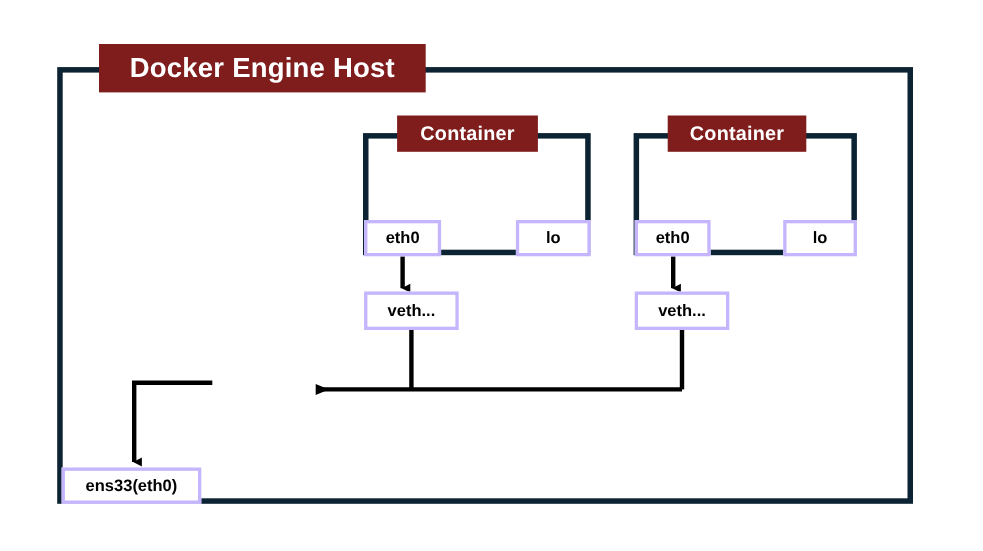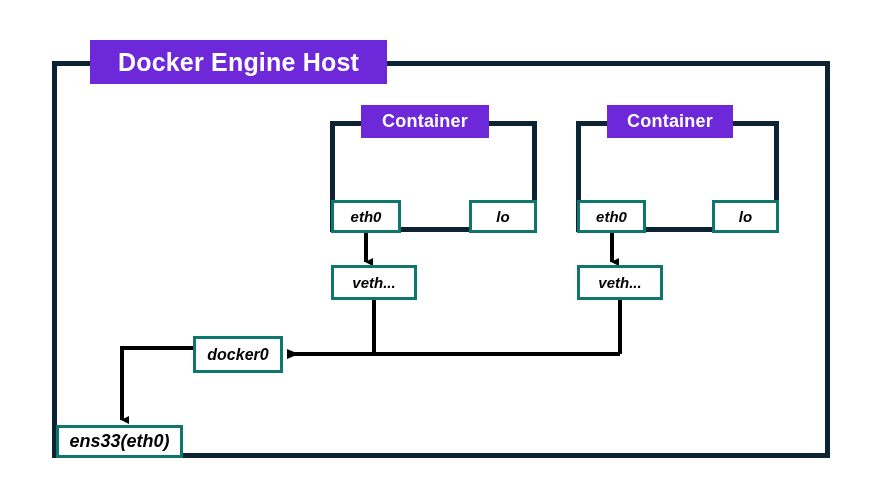--- a/index.html
+++ b/index.html
@@ -49,21 +49,21 @@
     border: 5px solid #0b2333;
     box-sizing: border-box;
     background: transparent;
   }
   .container-frame.c1 { left: 330px; top: 121px; width: 207px; height: 111px; }
   .container-frame.c2 { left: 576px; top: 121px; width: 203px; height: 111px; }
 
   
   .plate {
     position: absolute;
-    background: #6d28d9;
+    background: #7f1d1d;
     color: #ffffff;
     display: flex;
     align-items: center;
     justify-content: center;
     font-weight: bold;
     letter-spacing: 0.2px;
     box-sizing: border-box;
     white-space: nowrap;
   }
   .plate.host-title {
@@ -77,39 +77,38 @@
     height: 33px;
     font-size: 18px;
   }
   .plate.container-title.t1 { left: 361px; top: 105px; width: 128px; }
   .plate.container-title.t2 { left: 607px; top: 105px; width: 126px; }
 
   
   .box {
     position: absolute;
     background: #ffffff;
-    border: 3px solid #0f766e;
+    border: 3px solid #c4b5fd;
     box-sizing: border-box;
     display: flex;
     align-items: center;
     justify-content: center;
     font-size: 15px;
     font-weight: bold;
     color: #000000;
     white-space: nowrap;
-    font-style: italic;
   }
   .box.nic-eth0-1  { left: 331px; top: 200px; width: 70px;  height: 33px; }
   .box.nic-lo-1    { left: 469px; top: 200px; width: 68px;  height: 33px; }
   .box.nic-eth0-2  { left: 577px; top: 200px; width: 69px;  height: 33px; }
   .box.nic-lo-2    { left: 712px; top: 200px; width: 67px;  height: 33px; }
   .box.veth-1      { left: 331px; top: 265px; width: 86px;  height: 35px; }
   .box.veth-2      { left: 577px; top: 265px; width: 86px;  height: 35px; }
   .box.bridge      { left: 193px; top: 336px; width: 90px;  height: 37px; font-size: 16px; }
-  .box.host-nic    { left: 56px;  top: 425px; width: 127px; height: 33px; font-size: 18px; }
+  .box.host-nic    { left: 56px;  top: 425px; width: 127px; height: 33px; font-size: 15px; }
 
   
   .host-frame      { z-index: 1; }
   .container-frame { z-index: 2; }
   #wires           { z-index: 3; }
   .box             { z-index: 4; }
   .plate           { z-index: 5; }
 </style>
 </head>
 <body>
@@ -152,17 +151,16 @@
 
   <div class="box nic-eth0-1">eth0</div>
   <div class="box nic-lo-1">lo</div>
 
   <div class="box nic-eth0-2">eth0</div>
   <div class="box nic-lo-2">lo</div>
 
   <div class="box veth-1">veth...</div>
   <div class="box veth-2">veth...</div>
 
-  <div class="box bridge">docker0</div>
 
   <div class="box host-nic">ens33(eth0)</div>
 
 </div>
 
 </body></html>

